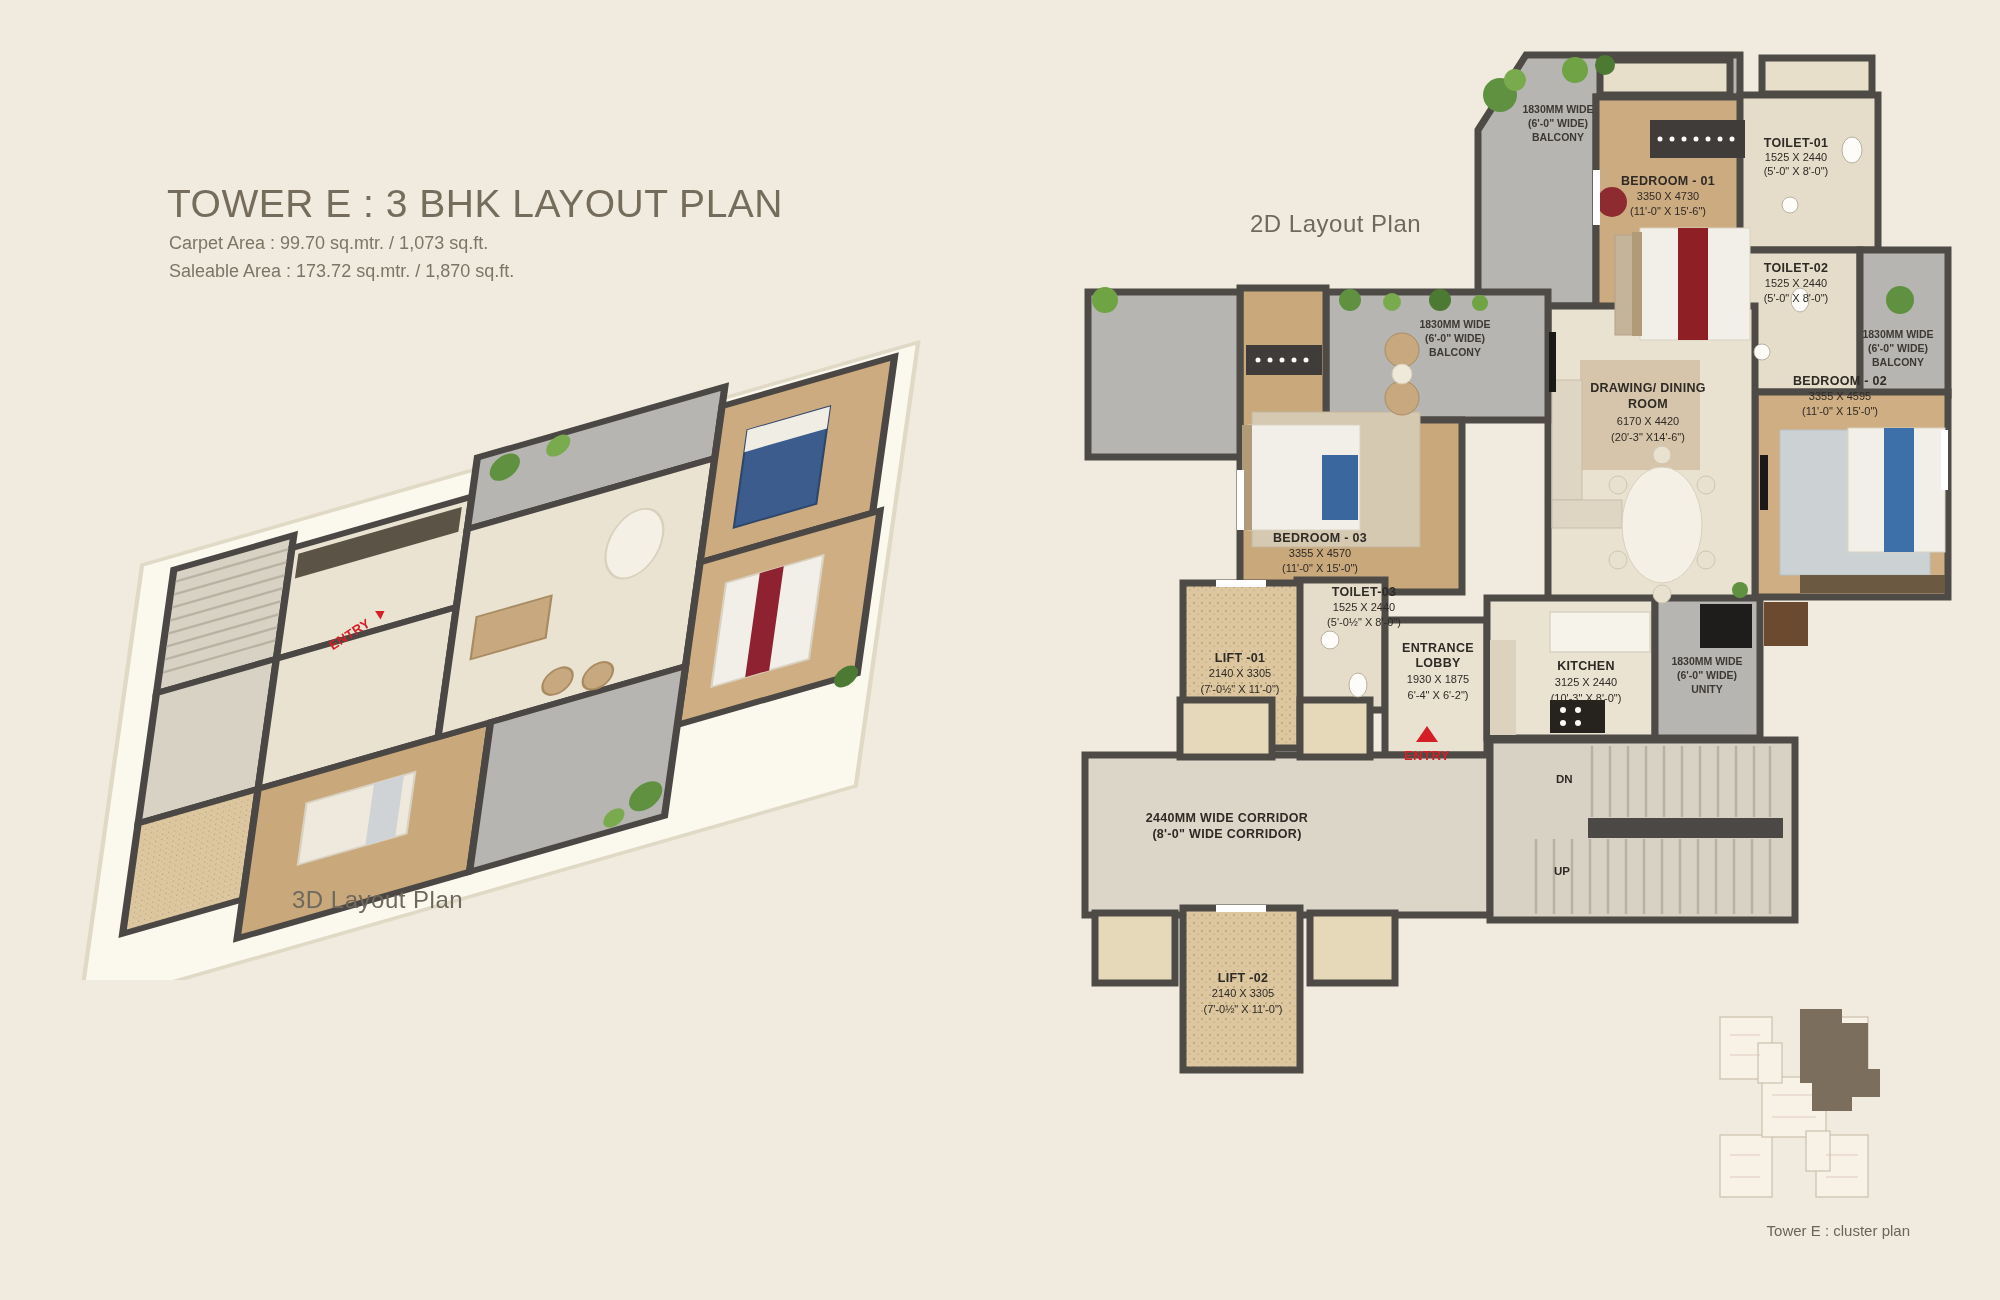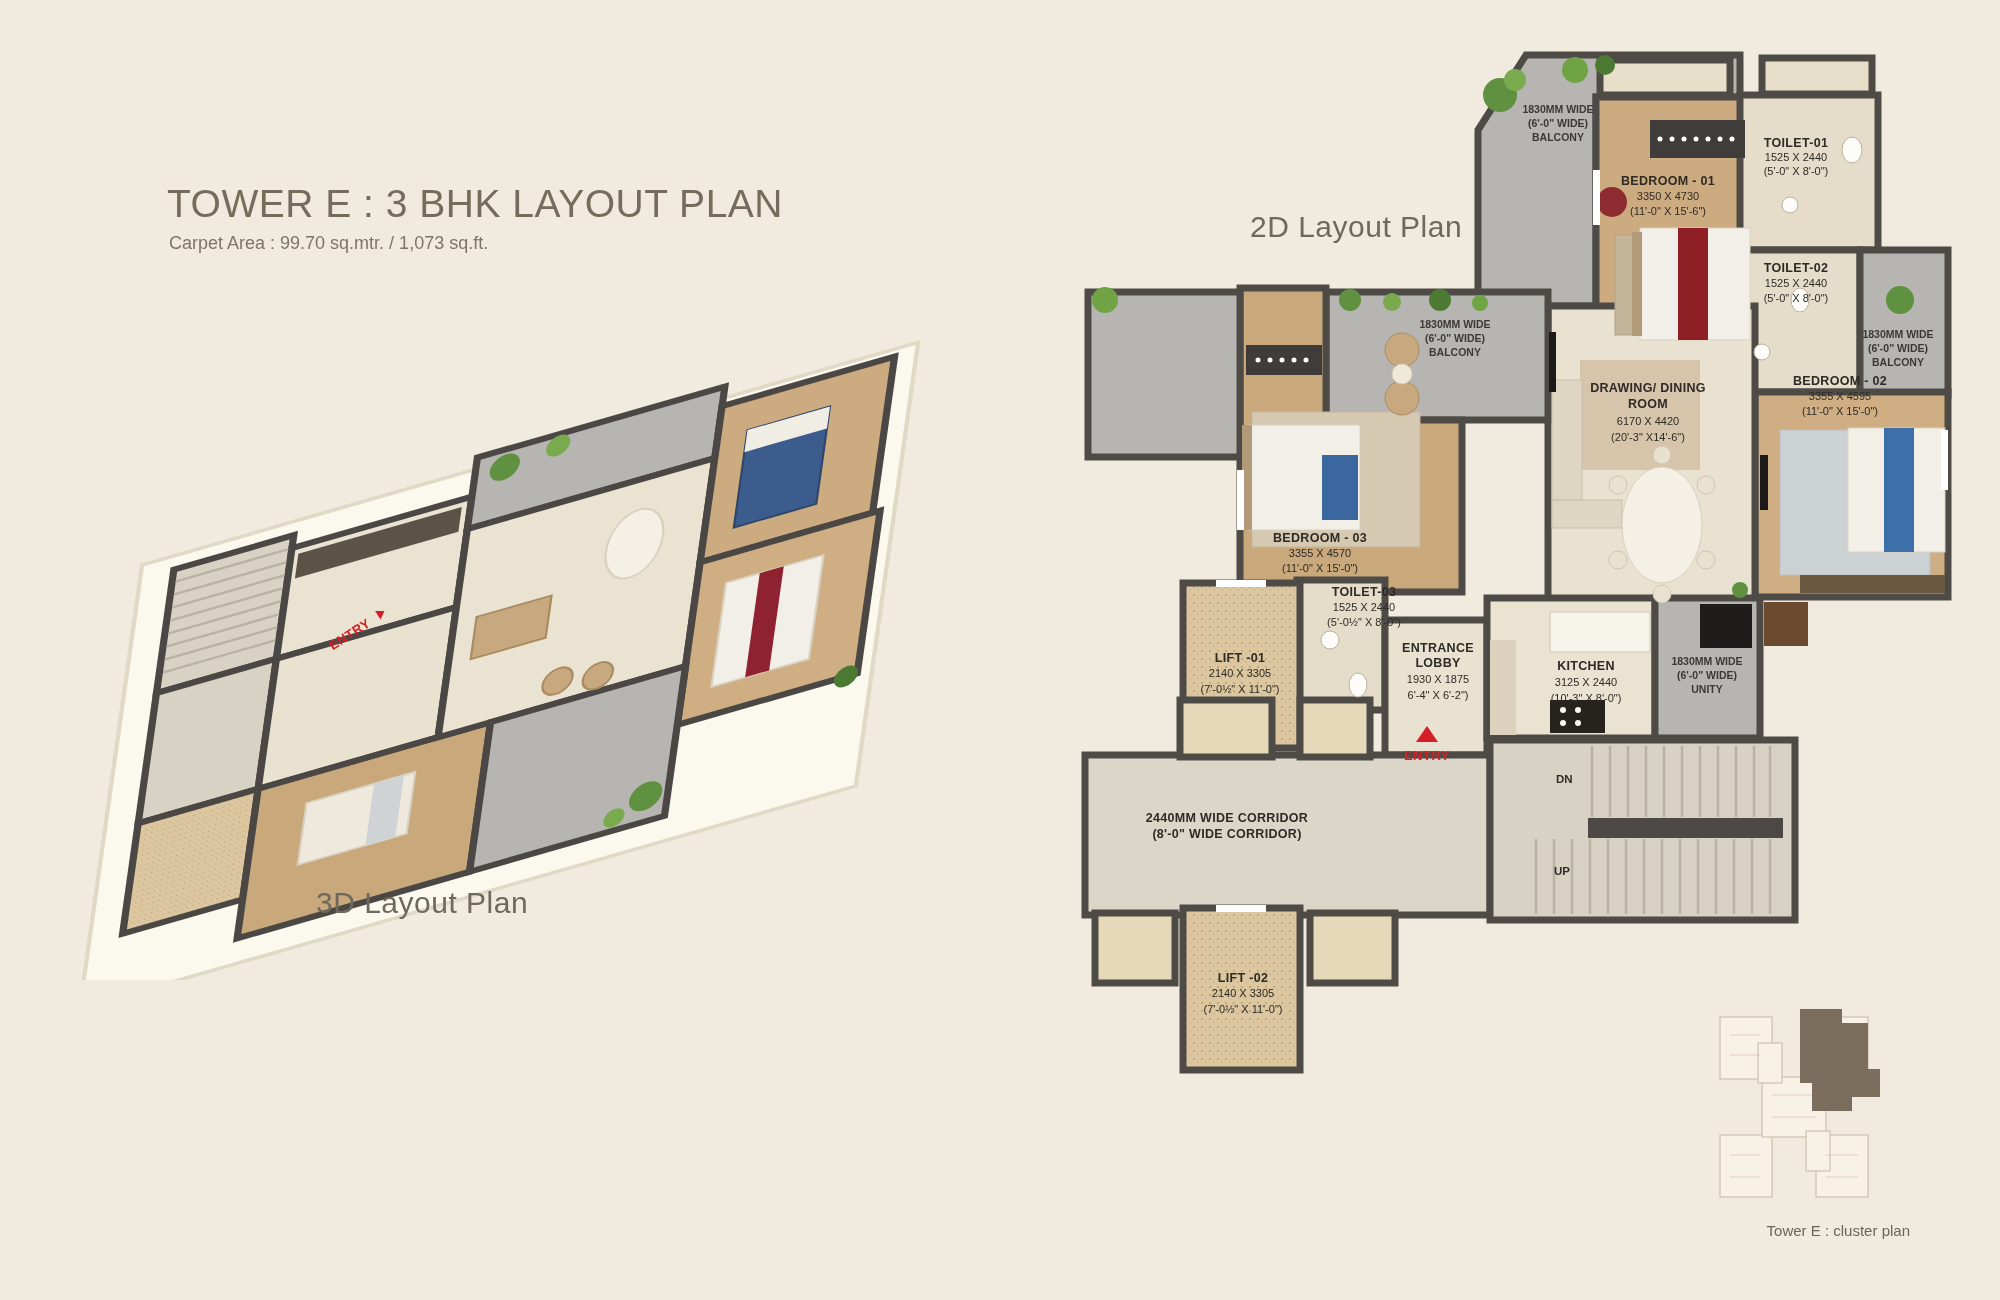--- a/index.html
+++ b/index.html
@@ -1,37 +1,38 @@
 <!DOCTYPE html>
 <html><head>
 <meta charset="utf-8">
 <style>
   html,body{margin:0;padding:0;}
   .page{position:relative;width:2000px;height:1300px;background:#f0ebde;overflow:hidden;
         font-family:"Liberation Sans",sans-serif;color:#746c5d;}
   .abs{position:absolute;}
   .title-block h1{margin:0;font-size:39px;font-weight:400;letter-spacing:.5px;color:#756c5c;}
   .title-block p{margin:7px 0 0 2px;font-size:18px;font-weight:400;color:#7d7566;}
-  .plan-caption{font-size:30px;color:#6f685c;font-weight:400;letter-spacing:.5px;}
+  .plan-caption{font-size:24px;color:#6f685c;font-weight:400;letter-spacing:.5px;}
   .cluster-caption{font-size:15px;color:#6b6557;}
   
   .rn{font:700 12.5px "Liberation Sans",sans-serif;fill:#2e2a25;text-anchor:middle;letter-spacing:.3px;}
   .rd{font:400 11px "Liberation Sans",sans-serif;fill:#2e2a25;text-anchor:middle;}
   .bl{font:700 10.5px "Liberation Sans",sans-serif;fill:#3c3833;text-anchor:middle;}
   .ent{font:700 13px "Liberation Sans",sans-serif;fill:#d41f26;text-anchor:middle;letter-spacing:.5px;}
   .dnup{font:700 11.5px "Liberation Sans",sans-serif;fill:#2e2a25;}
 </style>
 </head>
 <body>
 
 <div class="page">
 
   <div class="abs title-block" style="left:167px;top:182px;">
     <h1>TOWER E : 3 BHK LAYOUT PLAN</h1>
     <p>Carpet Area : 99.70 sq.mtr. / 1,073 sq.ft.</p>
+    <p>Saleable Area : 173.72 sq.mtr. / 1,870 sq.ft.</p>
   </div>
 
   <svg class="abs" style="left:60px;top:320px;" width="880" height="660" viewBox="0 0 880 660">
     <defs>
       <pattern id="spk3" width="8" height="8" patternUnits="userSpaceOnUse">
         <rect width="8" height="8" fill="#dcc7a0"></rect>
         <circle cx="2" cy="3" r="0.9" fill="#b79a6b"></circle>
           <circle cx="6" cy="6" r="0.8" fill="#c7ad80"></circle>
       </pattern>
     </defs>
@@ -78,21 +79,21 @@
         <circle cx="985" cy="520" r="16" fill="#4c7a33"></circle>
       </g>
     </g>
 
     <g transform="translate(292,318) rotate(-33)">
       <text class="ent" x="0" y="0">ENTRY</text>
       <polygon points="34,-10 34,0 42,-5" fill="#d41f26"></polygon>
     </g>
   </svg>
 
-  <div class="abs plan-caption" style="left:292px;top:886px;margin-left:24px;">3D Layout Plan</div>
+  <div class="abs plan-caption" style="left:292px;top:886px;">3D Layout Plan</div>
 
   <div class="abs plan-caption" style="left:1250px;top:210px;">2D Layout Plan</div>
 
   <svg class="abs" style="left:1060px;top:40px;" width="900" height="1060" viewBox="1060 40 900 1060">
     <defs>
       <pattern id="spk" width="8" height="8" patternUnits="userSpaceOnUse">
         <rect width="8" height="8" fill="#dcc7a0"></rect>
         <circle cx="2" cy="3" r="0.9" fill="#b79a6b"></circle>
           <circle cx="6" cy="6" r="0.8" fill="#c7ad80"></circle>
       </pattern>

